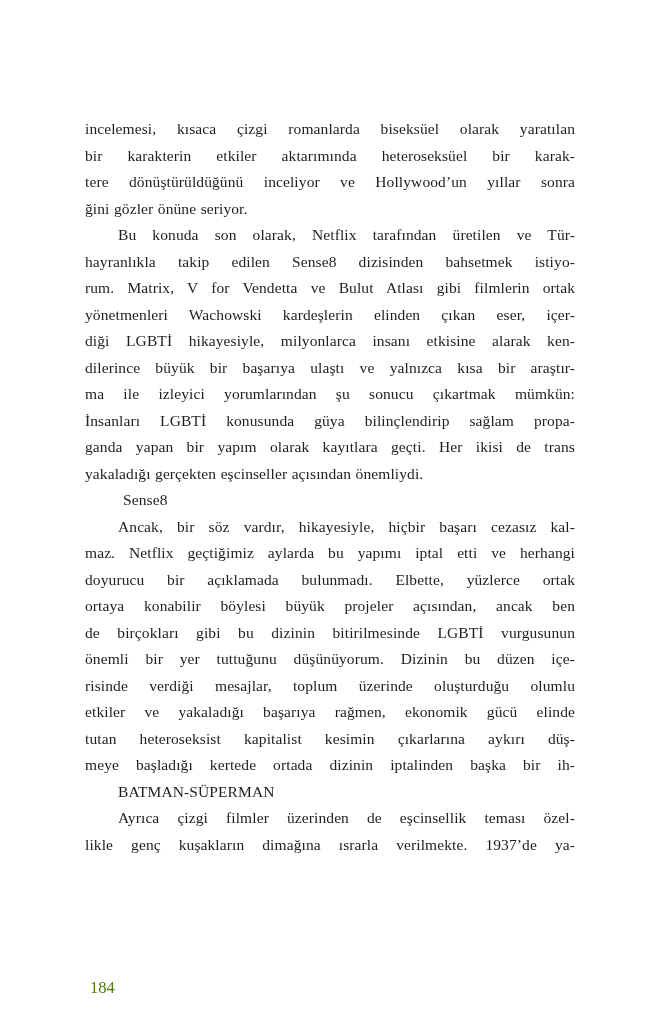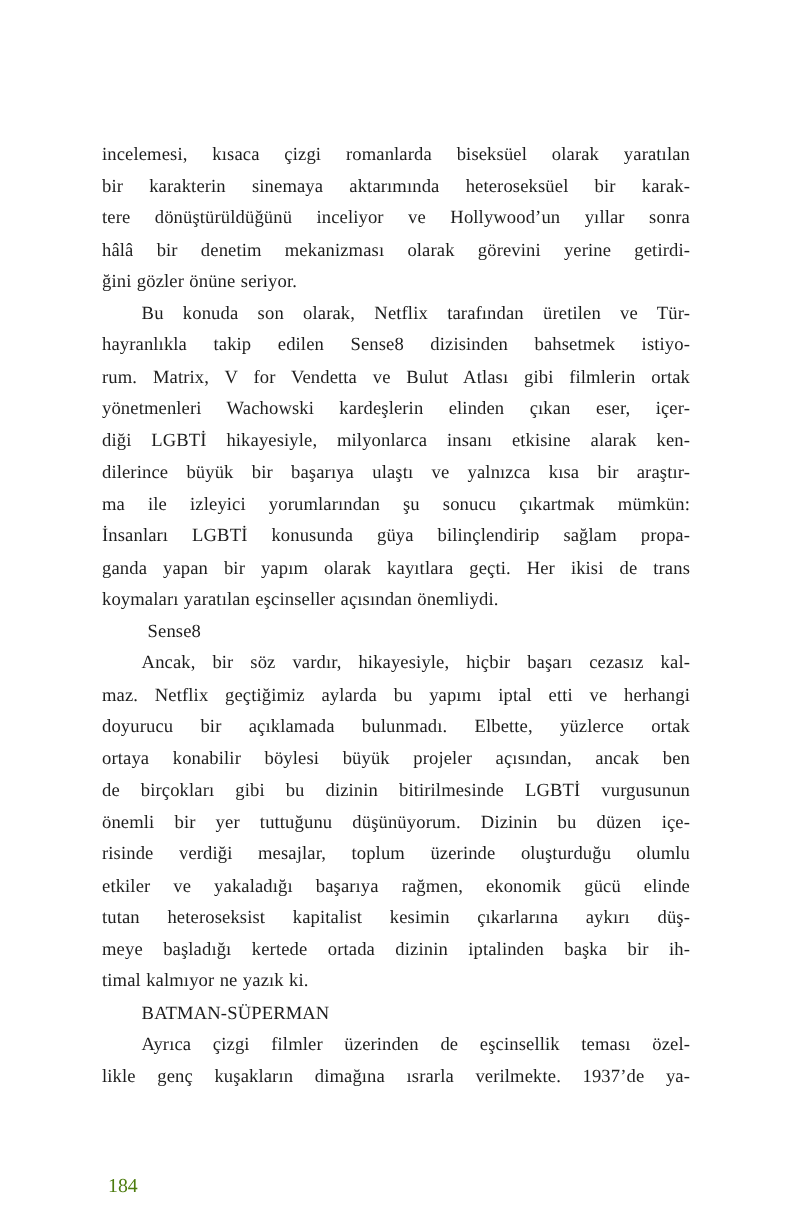--- a/index.html
+++ b/index.html
@@ -48,44 +48,42 @@
     line-height: 22px;
     color: #4d7c0f;
   }
 </style>
 </head>
 <body>
 
 <div class="book-page">
   <div class="text-block">
       <div class="text-line justified">incelemesi, kısaca çizgi romanlarda biseksüel olarak yaratılan</div>
-      <div class="text-line justified">bir karakterin sinemaya aktarımında heteroseksüel bir karak-</div>
+      <div class="text-line justified">bir karakterin etkiler aktarımında heteroseksüel bir karak-</div>
       <div class="text-line justified">tere dönüştürüldüğünü inceliyor ve Hollywood’un yıllar sonra</div>
-      <div class="text-line justified">hâlâ bir denetim mekanizması olarak görevini yerine getirdi-</div>
       <div class="text-line">ğini gözler önüne seriyor.</div>
       <div class="text-line justified indent-normal">Bu konuda son olarak, Netflix tarafından üretilen ve Tür-</div>
       <div class="text-line justified">hayranlıkla takip edilen Sense8 dizisinden bahsetmek istiyo-</div>
       <div class="text-line justified">rum. Matrix, V for Vendetta ve Bulut Atlası gibi filmlerin ortak</div>
       <div class="text-line justified">yönetmenleri Wachowski kardeşlerin elinden çıkan eser, içer-</div>
       <div class="text-line justified">diği LGBTİ hikayesiyle, milyonlarca insanı etkisine alarak ken-</div>
       <div class="text-line justified">dilerince büyük bir başarıya ulaştı ve yalnızca kısa bir araştır-</div>
       <div class="text-line justified">ma ile izleyici yorumlarından şu sonucu çıkartmak mümkün:</div>
       <div class="text-line justified">İnsanları LGBTİ konusunda güya bilinçlendirip sağlam propa-</div>
       <div class="text-line justified">ganda yapan bir yapım olarak kayıtlara geçti. Her ikisi de trans</div>
-      <div class="text-line">koymaları yaratılan eşcinseller açısından önemliydi.</div>
+      <div class="text-line">yakaladığı gerçekten eşcinseller açısından önemliydi.</div>
       <div class="text-line indent-wide">Sense8</div>
       <div class="text-line justified indent-normal">Ancak, bir söz vardır, hikayesiyle, hiçbir başarı cezasız kal-</div>
       <div class="text-line justified">maz. Netflix geçtiğimiz aylarda bu yapımı iptal etti ve herhangi</div>
       <div class="text-line justified">doyurucu bir açıklamada bulunmadı. Elbette, yüzlerce ortak</div>
       <div class="text-line justified">ortaya konabilir böylesi büyük projeler açısından, ancak ben</div>
       <div class="text-line justified">de birçokları gibi bu dizinin bitirilmesinde LGBTİ vurgusunun</div>
       <div class="text-line justified">önemli bir yer tuttuğunu düşünüyorum. Dizinin bu düzen içe-</div>
       <div class="text-line justified">risinde verdiği mesajlar, toplum üzerinde oluşturduğu olumlu</div>
       <div class="text-line justified">etkiler ve yakaladığı başarıya rağmen, ekonomik gücü elinde</div>
       <div class="text-line justified">tutan heteroseksist kapitalist kesimin çıkarlarına aykırı düş-</div>
       <div class="text-line justified">meye başladığı kertede ortada dizinin iptalinden başka bir ih-</div>
-      <div class="text-line">timal kalmıyor ne yazık ki.</div>
       <div class="text-line indent-normal">BATMAN-SÜPERMAN</div>
       <div class="text-line justified indent-normal">Ayrıca çizgi filmler üzerinden de eşcinsellik teması özel-</div>
       <div class="text-line justified">likle genç kuşakların dimağına ısrarla verilmekte. 1937’de ya-</div>
     </div>
   <div class="page-number">184</div>
 </div>
 
 </body></html>

